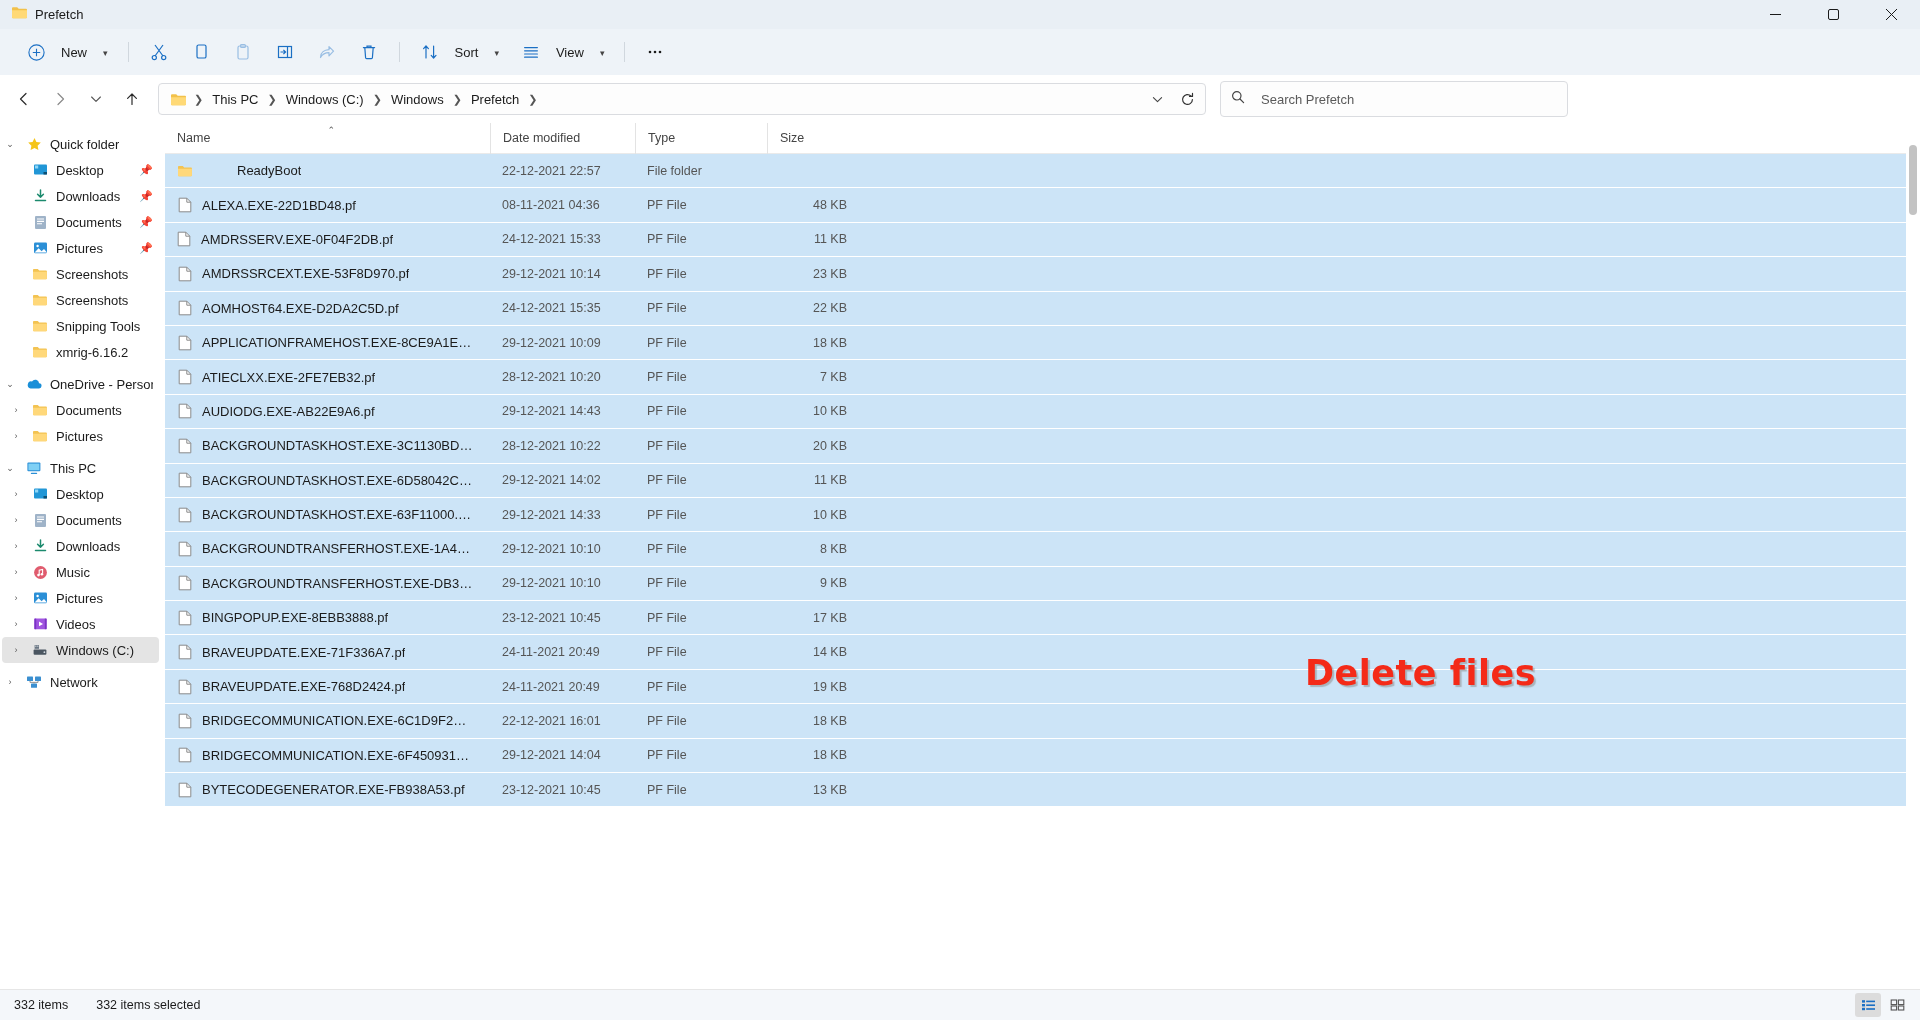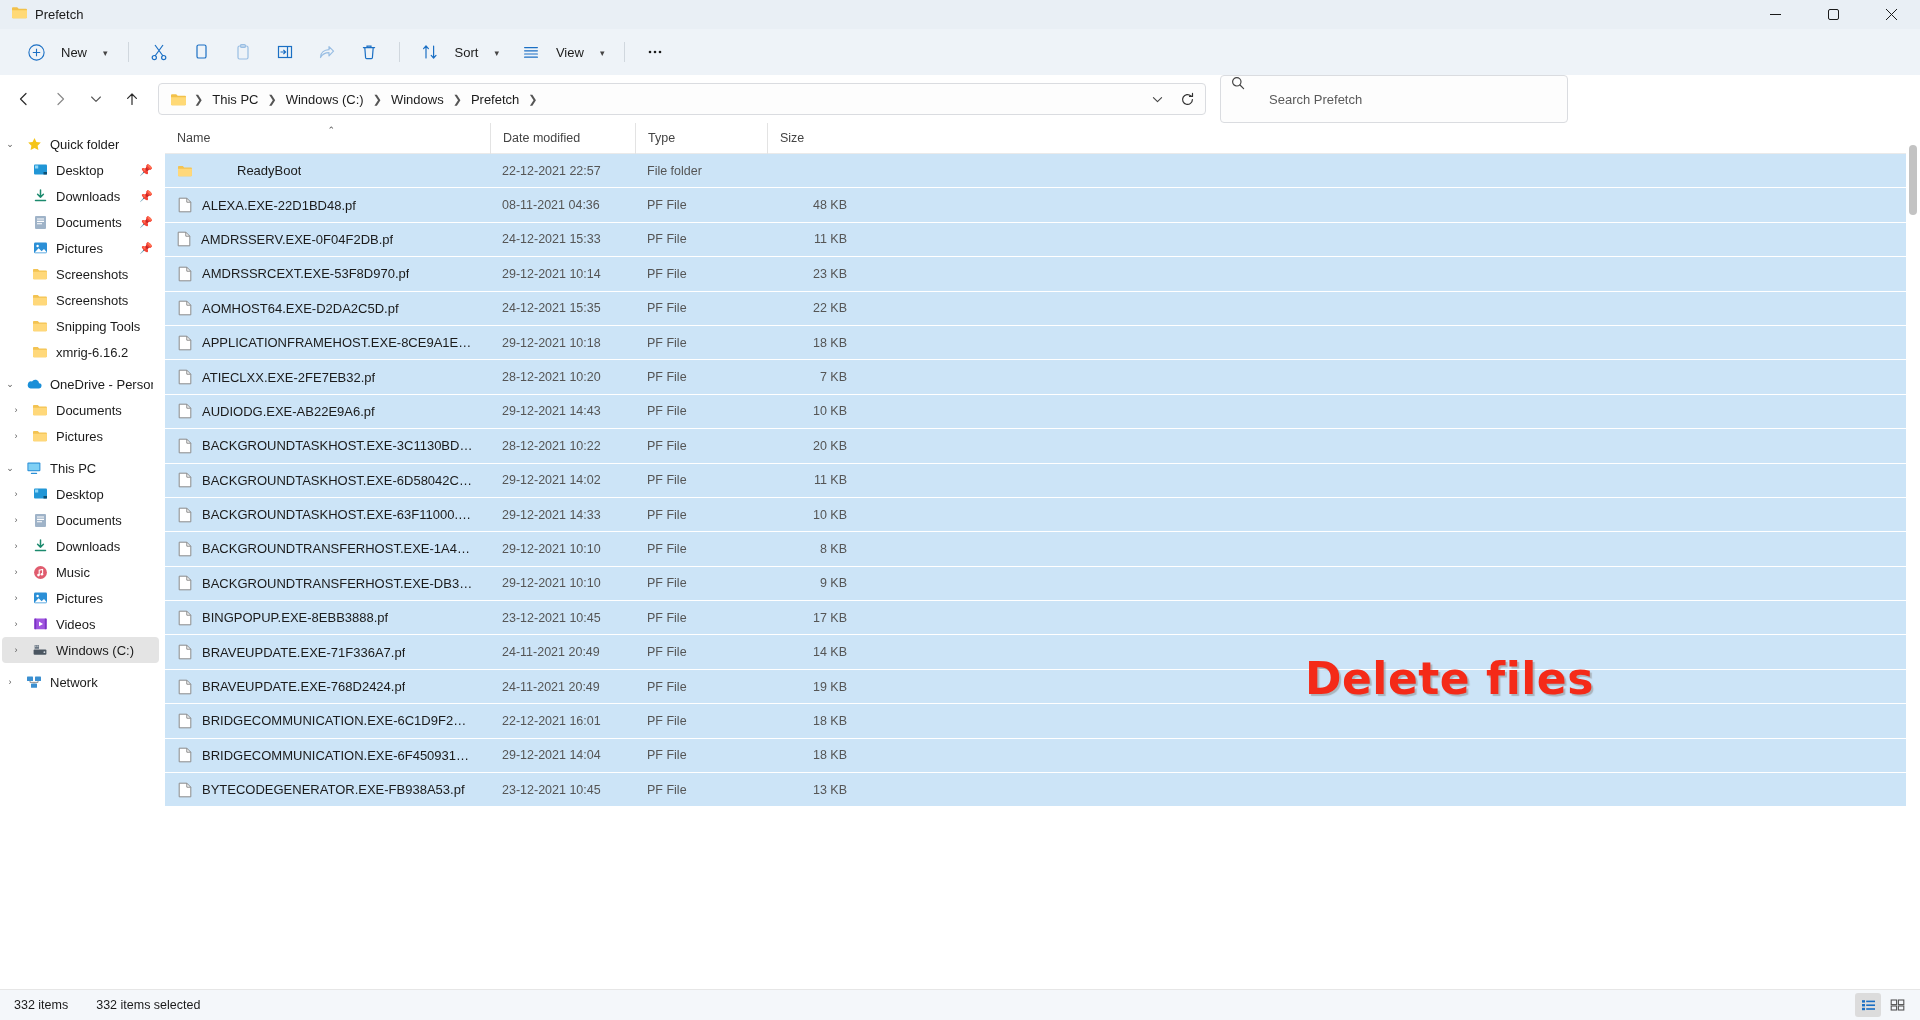--- a/index.html
+++ b/index.html
@@ -49,22 +49,22 @@
   .addressbar {
     flex: 1 1 auto; height: 32px; background:#fdfdfd; border:1px solid #dadce0;
     border-radius:4px; display:flex; align-items:center; padding: 0 4px 0 9px; gap:2px;
     margin-left: 6px; max-width: 1048px;
   }
   .crumb { font-size:13px; color:#1b1b1b; padding: 3px 6px; border-radius:3px; }
   .crumb-sep { color:#555; font-size:11px; padding: 0 1px; }
   .addr-right { margin-left:auto; display:flex; align-items:center; gap:2px; }
   .addr-btn { width:28px; height:26px; display:flex;align-items:center;justify-content:center; border-radius:3px; color:#333; }
   .searchbox {
-    width: 348px; height:48px; background:#fdfdfd; border:1px solid #dadce0; border-radius:4px;
-    display:flex; gap:24px; padding: 0 10px; margin-left: 10px;
+    width: 348px; height:36px; background:#fdfdfd; border:1px solid #dadce0; border-radius:4px;
+    display:flex; align-items:center; gap:16px; padding: 0 10px; margin-left: 10px;
   }
   .searchbox input {
     border:none; outline:none; background:transparent; font-size:13px; color:#1b1b1b;
     font-family:"Liberation Sans", sans-serif; width:100%;
   }
   .searchbox input::placeholder { color:#5a5a5a; }
 
   
   .body { flex: 1 1 auto; display:flex; min-height:0; position:relative; }
 
@@ -100,21 +100,21 @@
   .cell.name { }
   .cell.date, .cell.type, .cell.size { color:#555; font-size:12.5px; }
   .cell.size { justify-content:flex-end; padding-right:14px; padding-left:0; }
   .fi { width:16px; flex:0 0 16px; display:flex; align-items:center; justify-content:center; }
   .nm { overflow:hidden; text-overflow:ellipsis; }
 
   
   .annotation {
     position:absolute; left:1140px; top:530px;
     font-family:"DejaVu Sans", sans-serif;
-    font-size: 44px; font-weight: bold; color:#f42a18;
+    font-size: 35px; font-weight: bold; color:#f42a18;
     text-shadow: 2px 2px 1px rgba(140,140,140,.55);
     letter-spacing: 0.5px; white-space:nowrap;
   }
 
   
   .vscroll { position:absolute; right:0; top:0; width:14px; height:100%; background:#fff; }
   .vthumb { position:absolute; top:22px; left:3px; width:8px; height:70px; background:#c3c3c3; border-radius:4px; }
 
   
   .statusbar {
@@ -642,21 +642,21 @@
           <div class="row">
             <div class="cell name" style="width: 325px;">
               <span class="fi">
                 <svg width="14" height="16" viewBox="0 0 14 16">
                   <path d="M1.2 1.2h7.6l4 4v9.6H1.2z" fill="#fff" stroke="#8a8a8a" stroke-width="1"></path>
                   <path d="M8.8 1.2v4h4" fill="none" stroke="#8a8a8a" stroke-width="1"></path>
                 </svg>
               </span>
               <span class="nm">APPLICATIONFRAMEHOST.EXE-8CE9A1E…</span>
             </div>
-            <div class="cell date" style="width: 145px;">29-12-2021 10:18</div>
+            <div class="cell date" style="width: 145px;">29-12-2021 10:09</div>
             <div class="cell type" style="width: 132px;">PF File</div>
             <div class="cell size" style="width: 94px;">18 KB</div>
           </div>
           <div class="row">
             <div class="cell name" style="width: 325px;">
               <span class="fi">
                 <svg width="14" height="16" viewBox="0 0 14 16">
                   <path d="M1.2 1.2h7.6l4 4v9.6H1.2z" fill="#fff" stroke="#8a8a8a" stroke-width="1"></path>
                   <path d="M8.8 1.2v4h4" fill="none" stroke="#8a8a8a" stroke-width="1"></path>
                 </svg>

